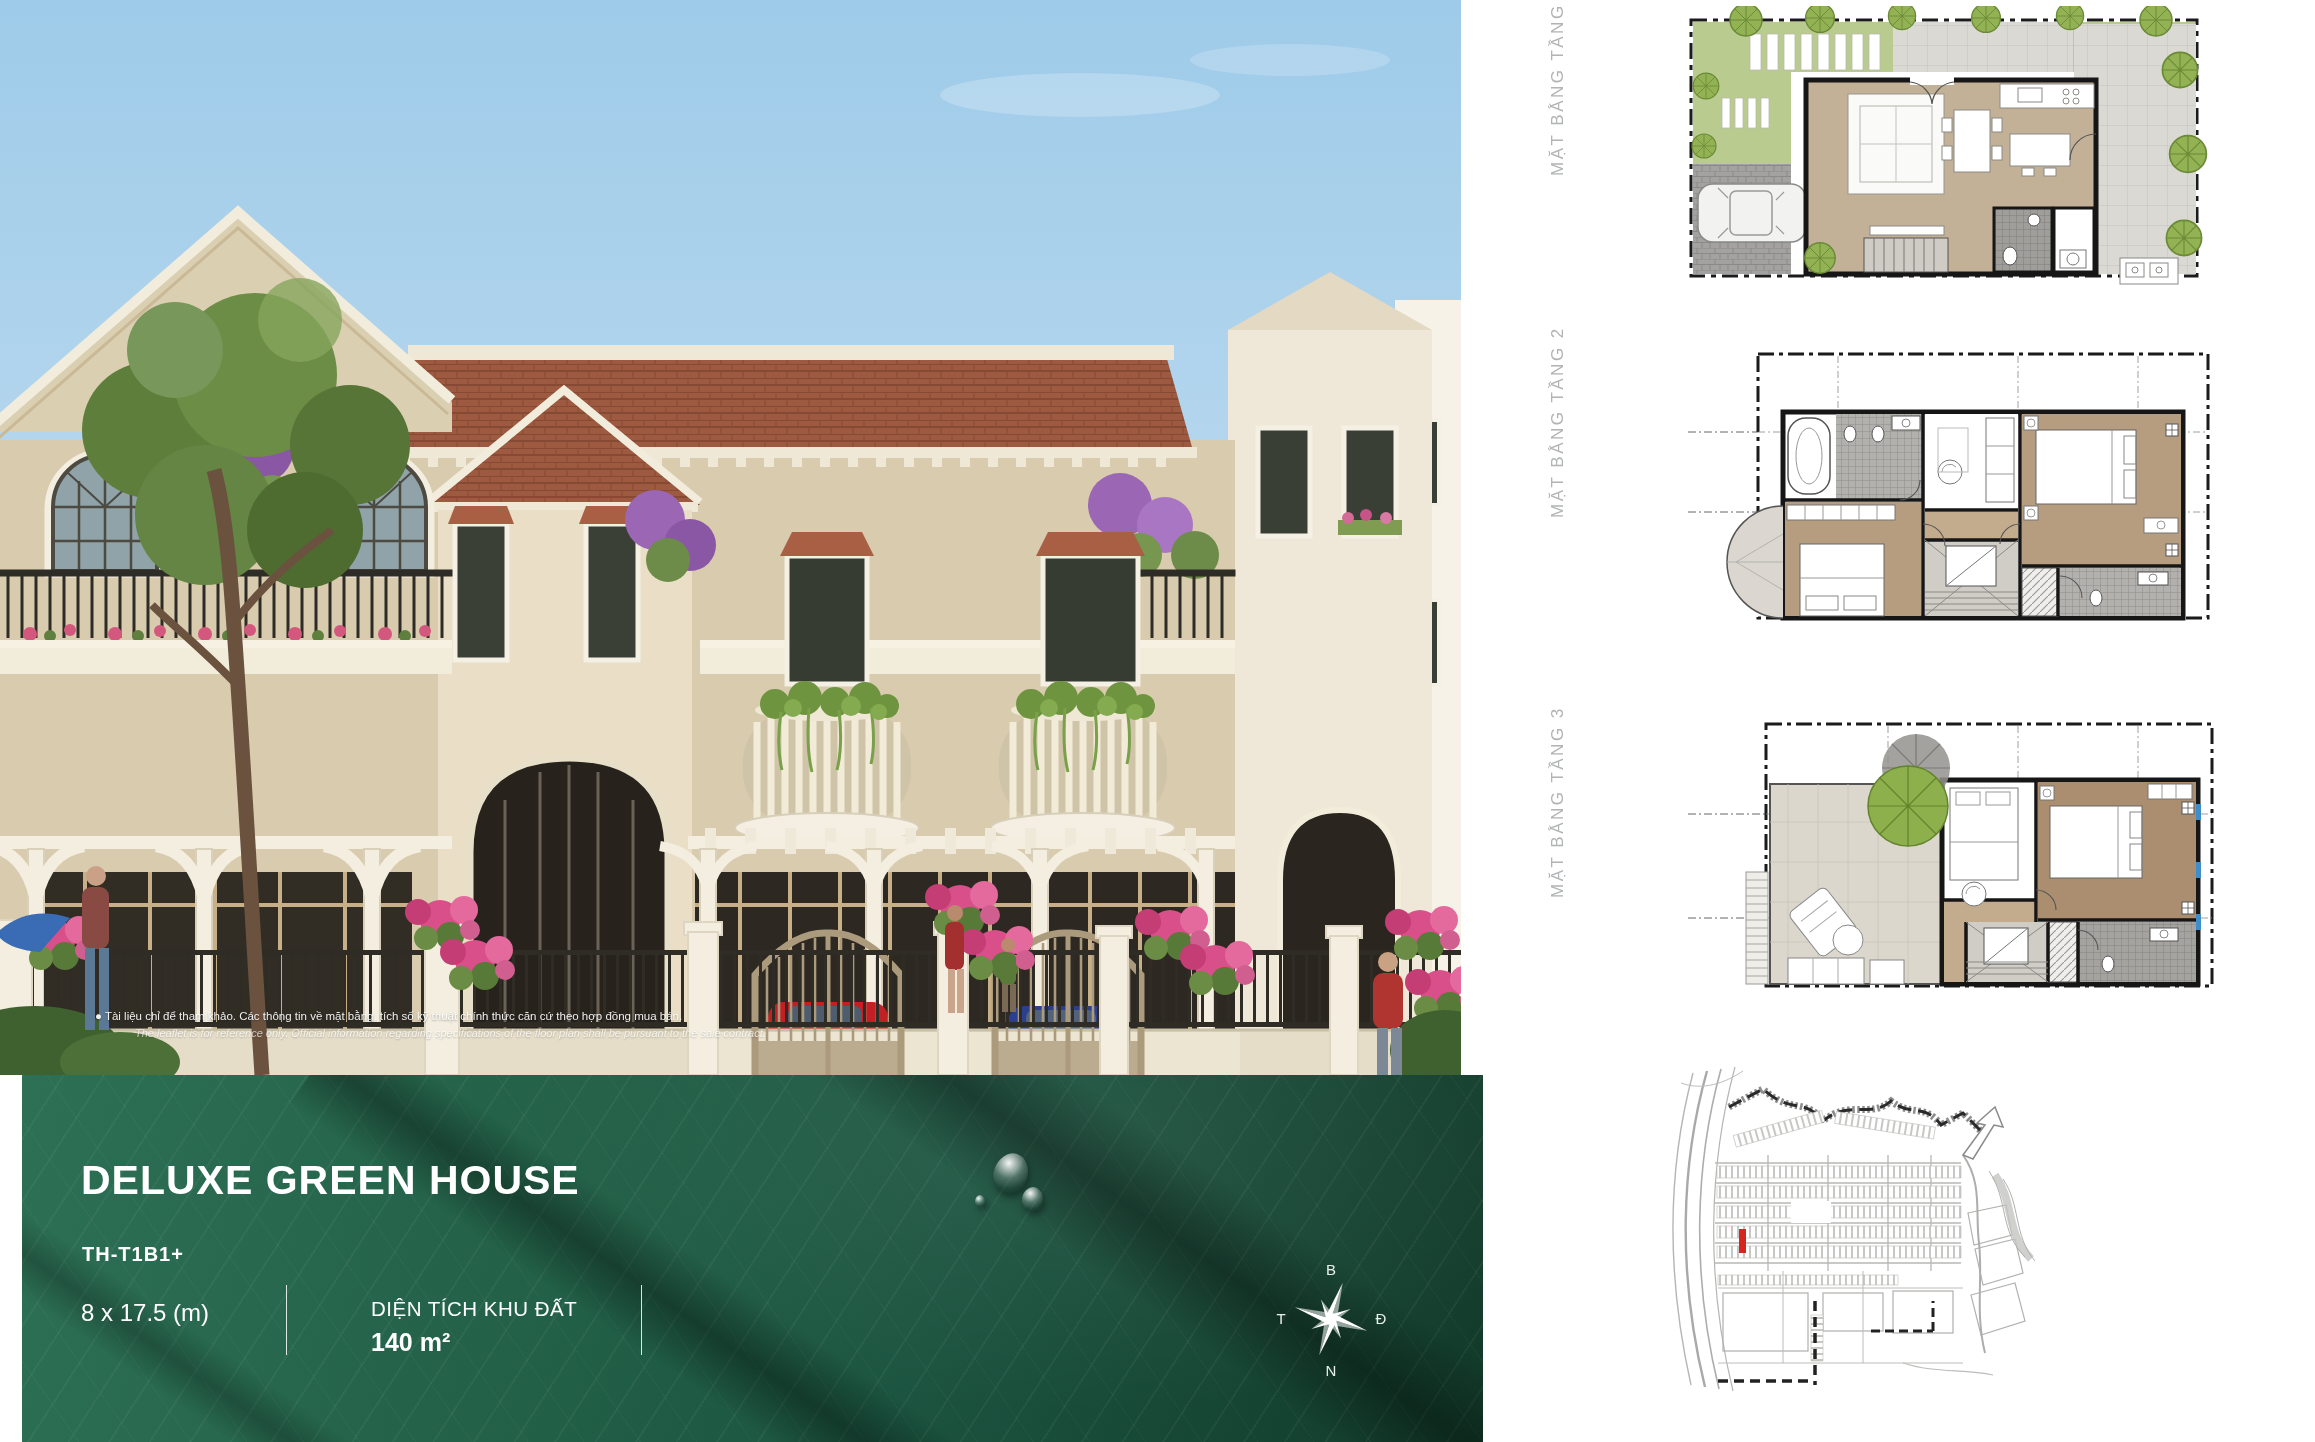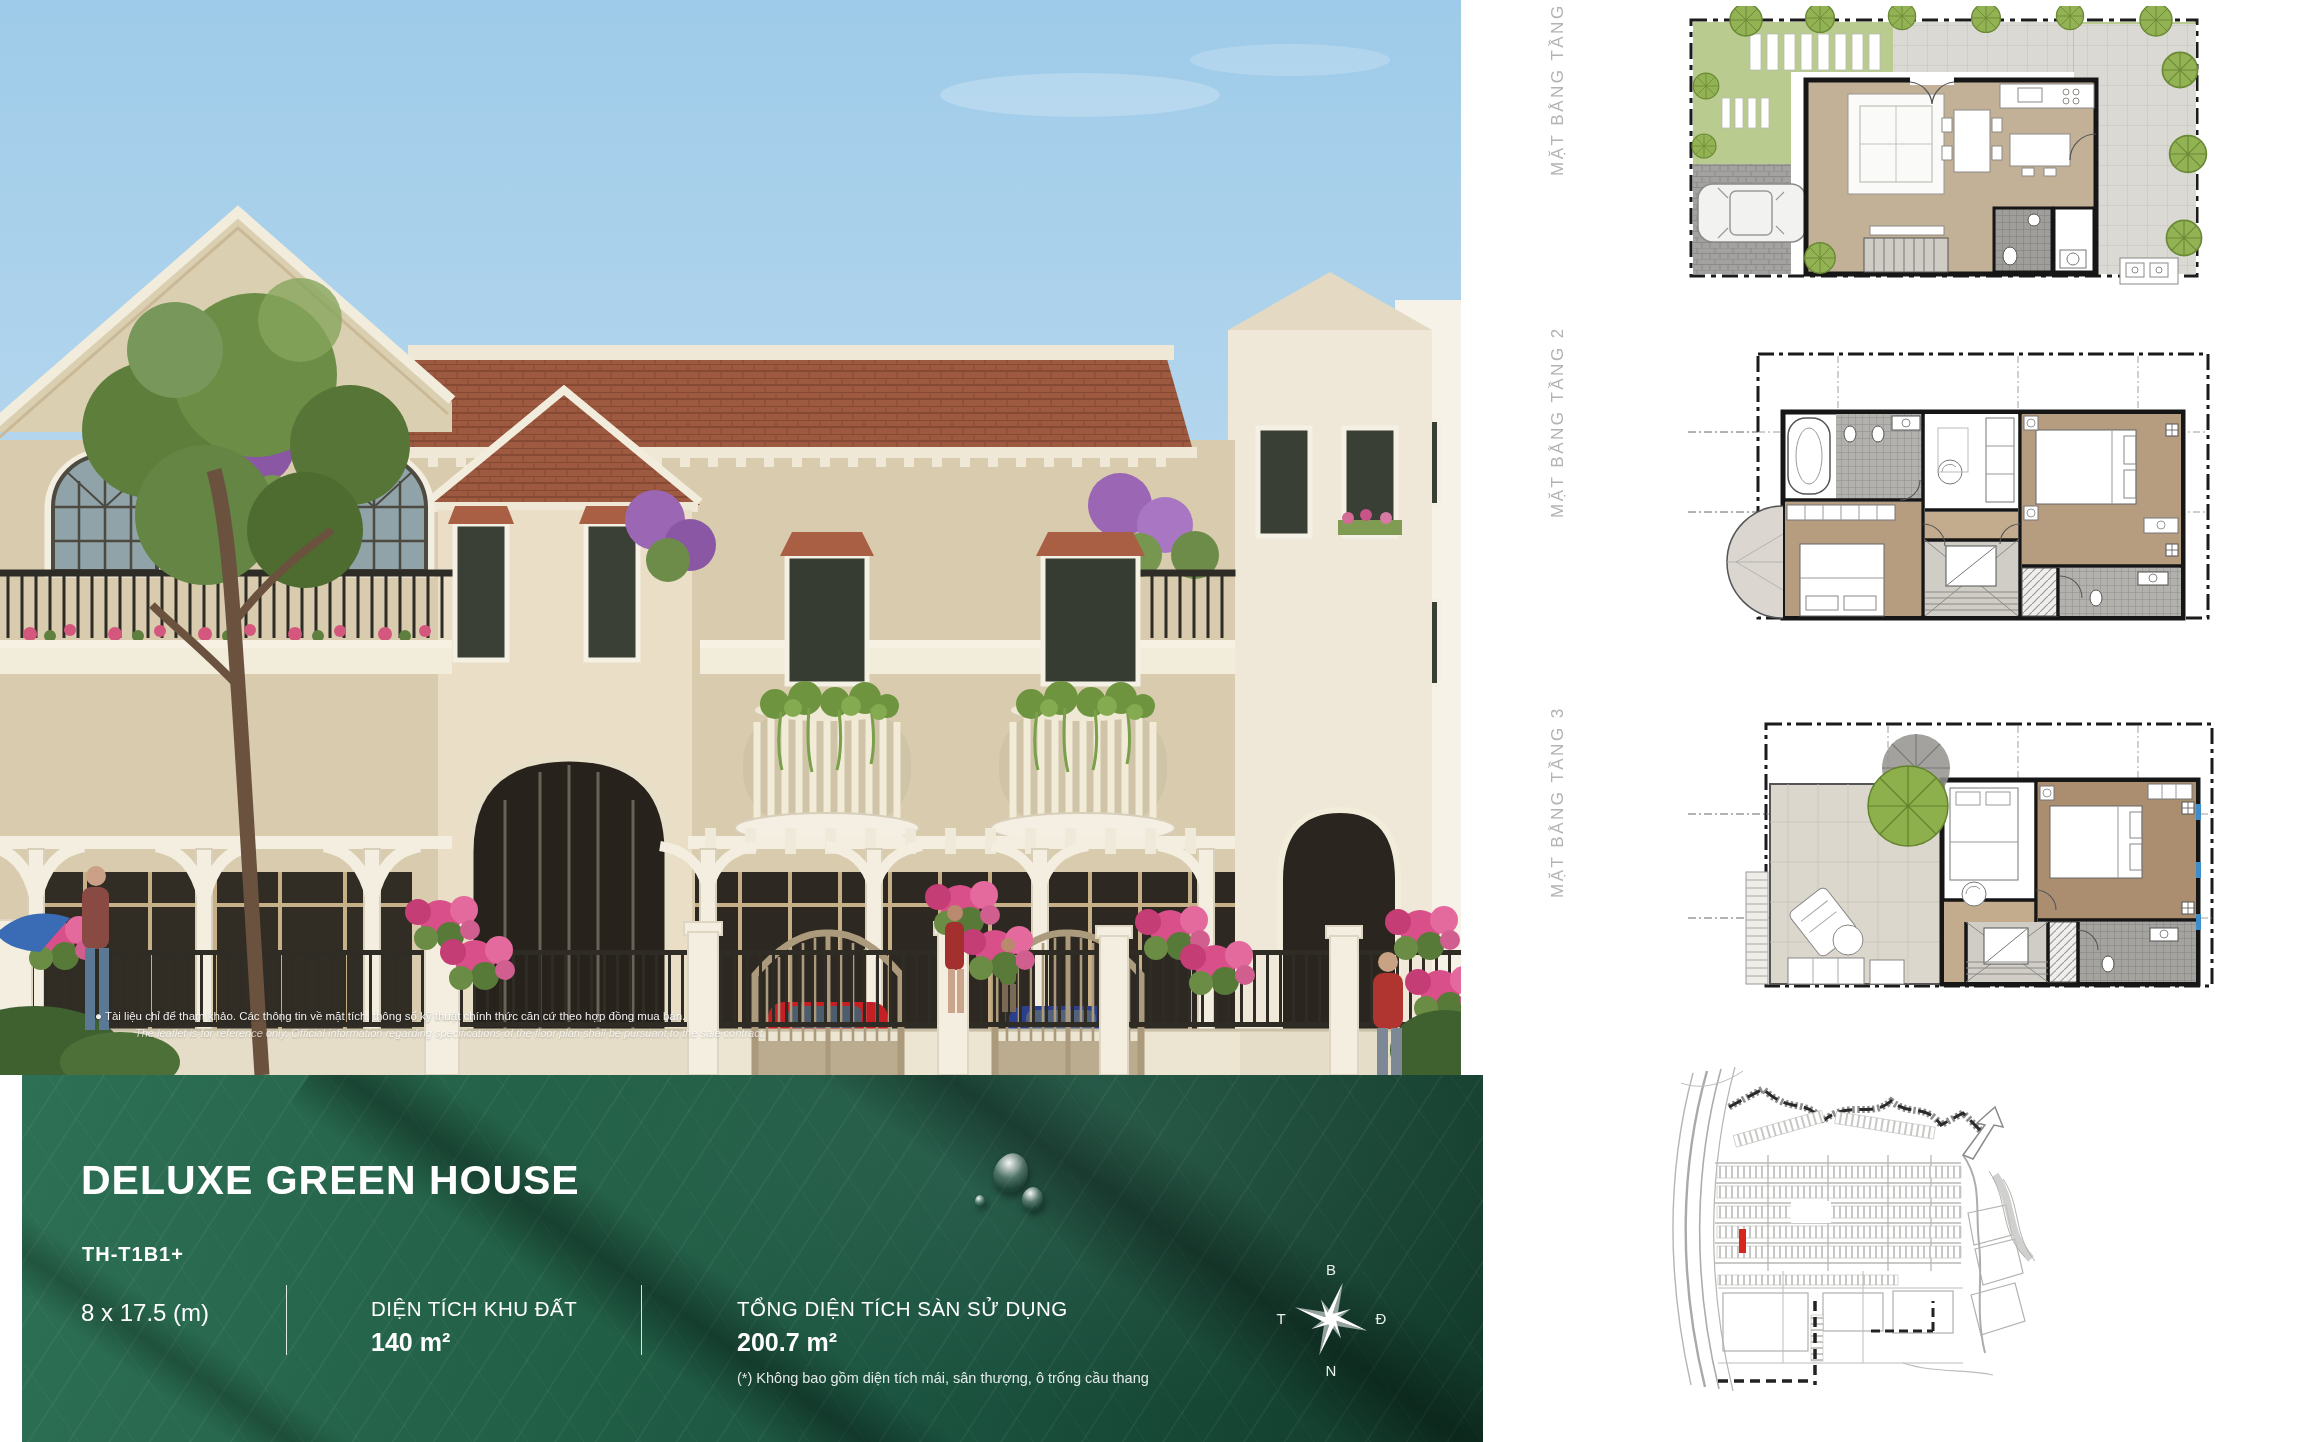--- a/index.html
+++ b/index.html
@@ -387,21 +387,21 @@
     </g>
     <g>
       <circle cx="1388" cy="962" r="10" fill="#c9a183"></circle>
       <rect x="1373" y="973" width="30" height="56" rx="10" fill="#b03430"></rect>
       <rect x="1377" y="1028" width="11" height="47" fill="#7c8896"></rect>
         <rect x="1391" y="1028" width="11" height="47" fill="#7c8896"></rect>
     </g>
   </svg>
 
   <div class="disclaimer">
-    <div class="vi">● Tài liệu chỉ để tham khảo. Các thông tin về mặt tích, thông số kỹ thuật chính thức căn cứ theo hợp đồng mua bán.</div>
+    <div class="vi">● Tài liệu chỉ để tham khảo. Các thông tin về mặt bằng, tích số kỹ thuật chính thức căn cứ theo hợp đồng mua bán.</div>
     <div class="en">The leaflet is for reference only. Official information regarding specifications of the floor plan shall be pursuant to the sale contract.</div>
   </div>
 
   <div id="banner">
     <div class="vein v1"></div>
     <div class="vein v2"></div>
     <div class="vein v3"></div>
     <div class="drop d1"></div>
     <div class="drop d2"></div>
     <div class="drop d3"></div>
@@ -409,25 +409,20 @@
     <div class="title">DELUXE GREEN HOUSE</div>
     <div class="code">TH-T1B1+</div>
     <div class="dims">8 x 17.5 (m)</div>
 
     <div class="divider dv1"></div>
     <div class="info i1">
       <div class="lbl">DIỆN TÍCH KHU ĐẤT</div>
       <div class="val">140 m²</div>
     </div>
     <div class="divider dv2"></div>
-    <div class="info i2">
-      <div class="lbl">TỔNG DIỆN TÍCH SÀN SỬ DỤNG</div>
-      <div class="val">200.7 m²</div>
-      <div class="note">(*) Không bao gồm diện tích mái, sân thượng, ô trống cầu thang</div>
-    </div>
 
     <svg id="compass" width="124" height="124" viewBox="-62 -62 124 124">
       <g transform="rotate(18)" fill="#ffffff">
         <g>
             <path d="M0,-38 L-6,0 L0,0 Z"></path>
             <path d="M0,-38 L6,0 L0,0 Z" opacity="0.55"></path>
           </g>
         <g transform="rotate(45)">
             <path d="M0,-22 L-4.5,0 L0,0 Z"></path>
             <path d="M0,-22 L4.5,0 L0,0 Z" opacity="0.55"></path>

